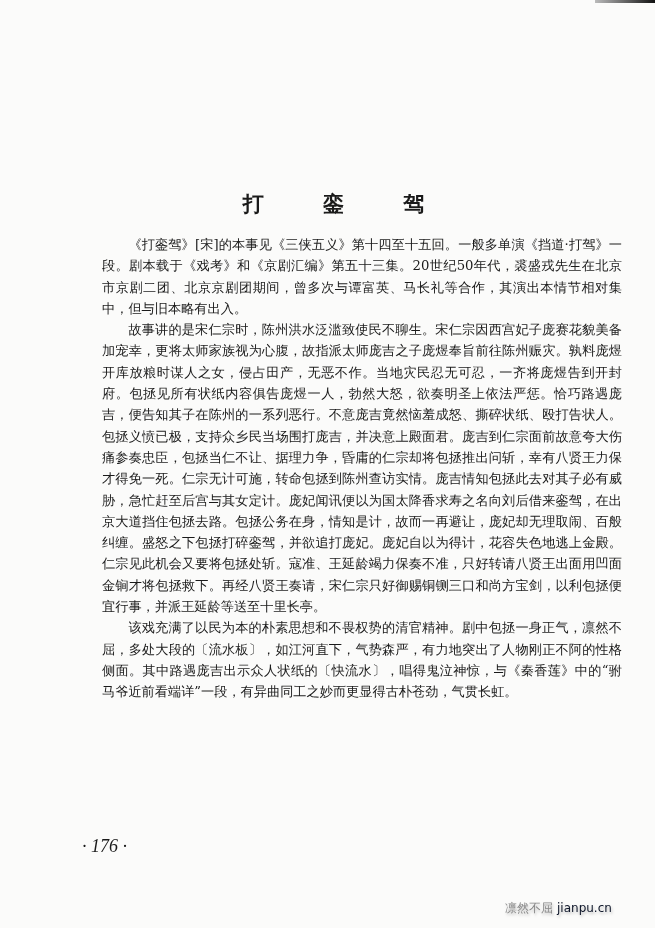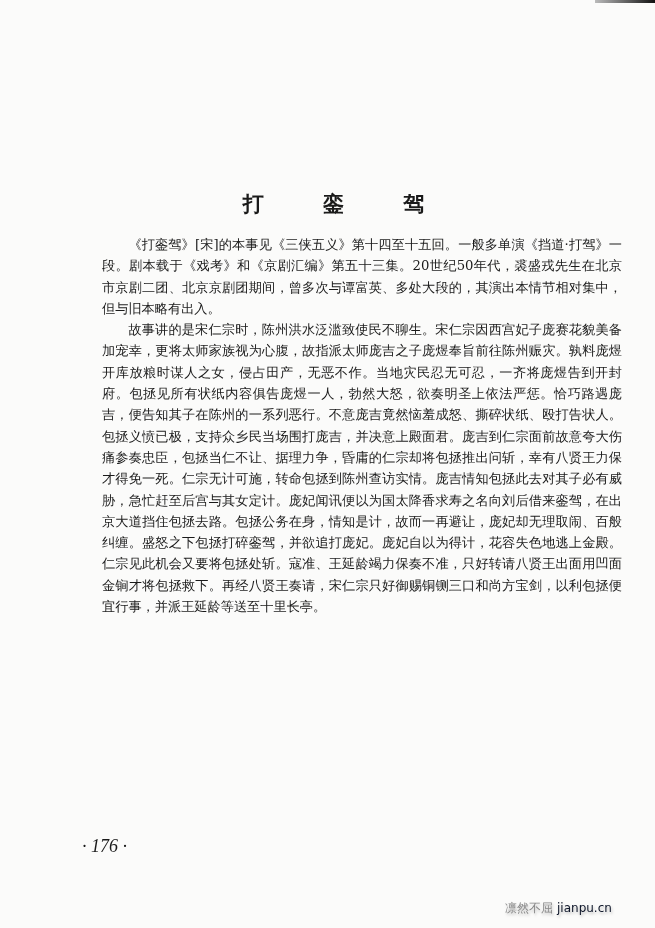--- a/index.html
+++ b/index.html
@@ -40,21 +40,22 @@
 
 <div class="corner-mark"></div>
 
 <h1 class="title">
   <span>打</span>
   <span>銮</span>
   <span>驾</span>
 </h1>
 
 <div class="body-text">
-  <p>《打銮驾》[宋]的本事见《三侠五义》第十四至十五回。一般多单演《挡道·打驾》一段。剧本载于《戏考》和《京剧汇编》第五十三集。20世纪50年代，裘盛戎先生在北京市京剧二团、北京京剧团期间，曾多次与谭富英、多处大段的，其演出本情节相对集中，但与旧本略有出入。</p>
+  <p>《打銮驾》[宋]的本事见《三侠五义》第十四至十五回。一般多单演《挡道·打驾》一段。剧本载于《戏考》和《京剧汇编》第五十三集。20世纪50年代，裘盛戎先生在北京市京剧二团、北京京剧团期间，曾多次与谭富英、马长礼等合作，其演出本情节相对集中，但与旧本略有出入。</p>
   <p>故事讲的是宋仁宗时，陈州洪水泛滥致使民不聊生。宋仁宗因西宫妃子庞赛花貌美备加宠幸，更将太师家族视为心腹，故指派太师庞吉之子庞煜奉旨前往陈州赈灾。孰料庞煜开库放粮时谋人之女，侵占田产，无恶不作。当地灾民忍无可忍，一齐将庞煜告到开封府。包拯见所有状纸内容俱告庞煜一人，勃然大怒，欲奏明圣上依法严惩。恰巧路遇庞吉，便告知其子在陈州的一系列恶行。不意庞吉竟然恼羞成怒、撕碎状纸、殴打告状人。包拯义愤已极，支持众乡民当场围打庞吉，并决意上殿面君。庞吉到仁宗面前故意夸大伤痛参奏忠臣，包拯当仁不让、据理力争，昏庸的仁宗却将包拯推出问斩，幸有八贤王力保才得免一死。仁宗无计可施，转命包拯到陈州查访实情。庞吉情知包拯此去对其子必有威胁，急忙赶至后宫与其女定计。庞妃闻讯便以为国太降香求寿之名向刘后借来銮驾，在出京大道挡住包拯去路。包拯公务在身，情知是计，故而一再避让，庞妃却无理取闹、百般纠缠。盛怒之下包拯打碎銮驾，并欲追打庞妃。庞妃自以为得计，花容失色地逃上金殿。仁宗见此机会又要将包拯处斩。寇准、王延龄竭力保奏不准，只好转请八贤王出面用凹面金锏才将包拯救下。再经八贤王奏请，宋仁宗只好御赐铜铡三口和尚方宝剑，以利包拯便宜行事，并派王延龄等送至十里长亭。</p>
+  <p>该戏充满了以民为本的朴素思想和不畏权势的清官精神。剧中包拯一身正气，凛然不屈，多处大段的〔流水板〕，如江河直下，气势森严，有力地突出了人物刚正不阿的性格侧面。其中路遇庞吉出示众人状纸的〔快流水〕，唱得鬼泣神惊，与《秦香莲》中的“驸马爷近前看端详”一段，有异曲同工之妙而更显得古朴苍劲，气贯长虹。</p>
 </div>
 
 <div class="page-number">· 176 ·</div>
 
 <div class="watermark">
   <span>凛然不屈</span><span class="url">jianpu.cn</span>
 </div>
 
 </body></html>

